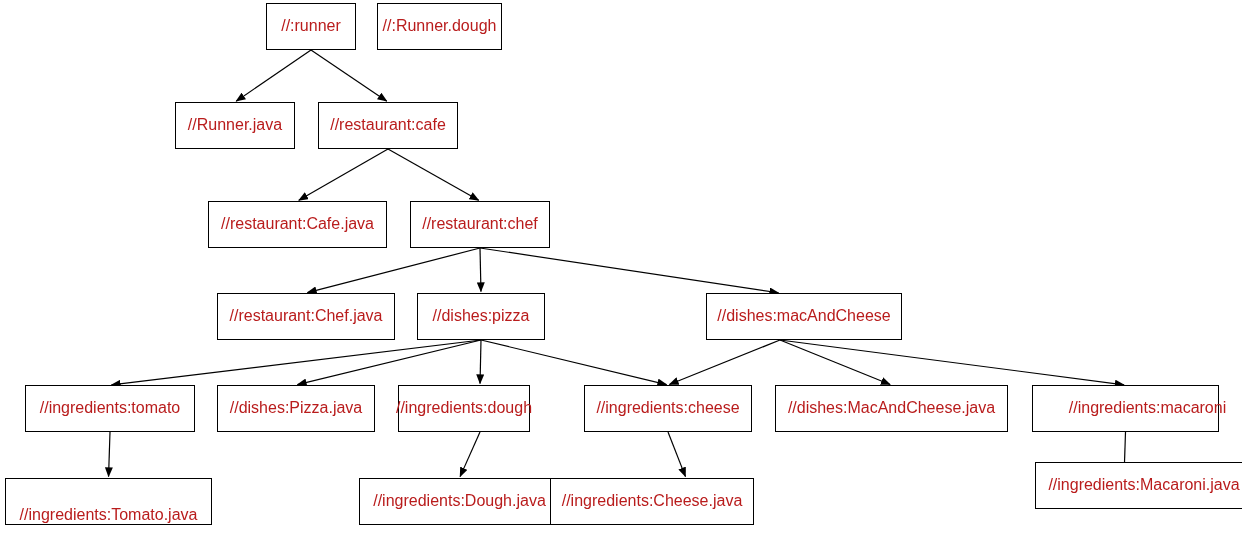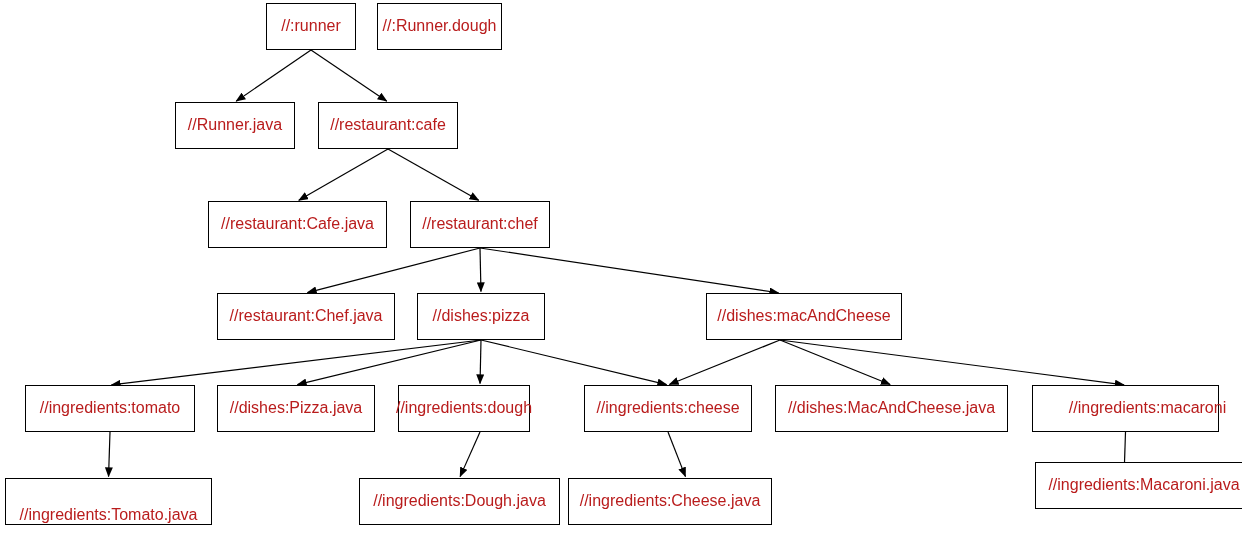--- a/index.html
+++ b/index.html
@@ -121,20 +121,20 @@
       </div>
       <div class="graph-node" style="left: 1032px; top: 385px; width: 187px; height: 47px; padding-left: 44px;">
         <span class="node-label">//ingredients:macaroni</span>
       </div>
       <div class="graph-node" style="left: 5px; top: 478px; width: 207px; height: 47px; align-items: flex-end;">
         <span class="node-label">//ingredients:Tomato.java</span>
       </div>
       <div class="graph-node" style="left: 359px; top: 478px; width: 201px; height: 47px;">
         <span class="node-label">//ingredients:Dough.java</span>
       </div>
-      <div class="graph-node" style="left: 568px; top: 478px; width: 204px; height: 47px;">
+      <div class="graph-node" style="left: 550px; top: 478px; width: 204px; height: 47px;">
         <span class="node-label">//ingredients:Cheese.java</span>
       </div>
       <div class="graph-node" style="left: 1015px; top: 462px; width: 218px; height: 47px; margin-left: 20px;">
         <span class="node-label">//ingredients:Macaroni.java</span>
       </div>
     </div>
 </div>
 
 </body></html>

